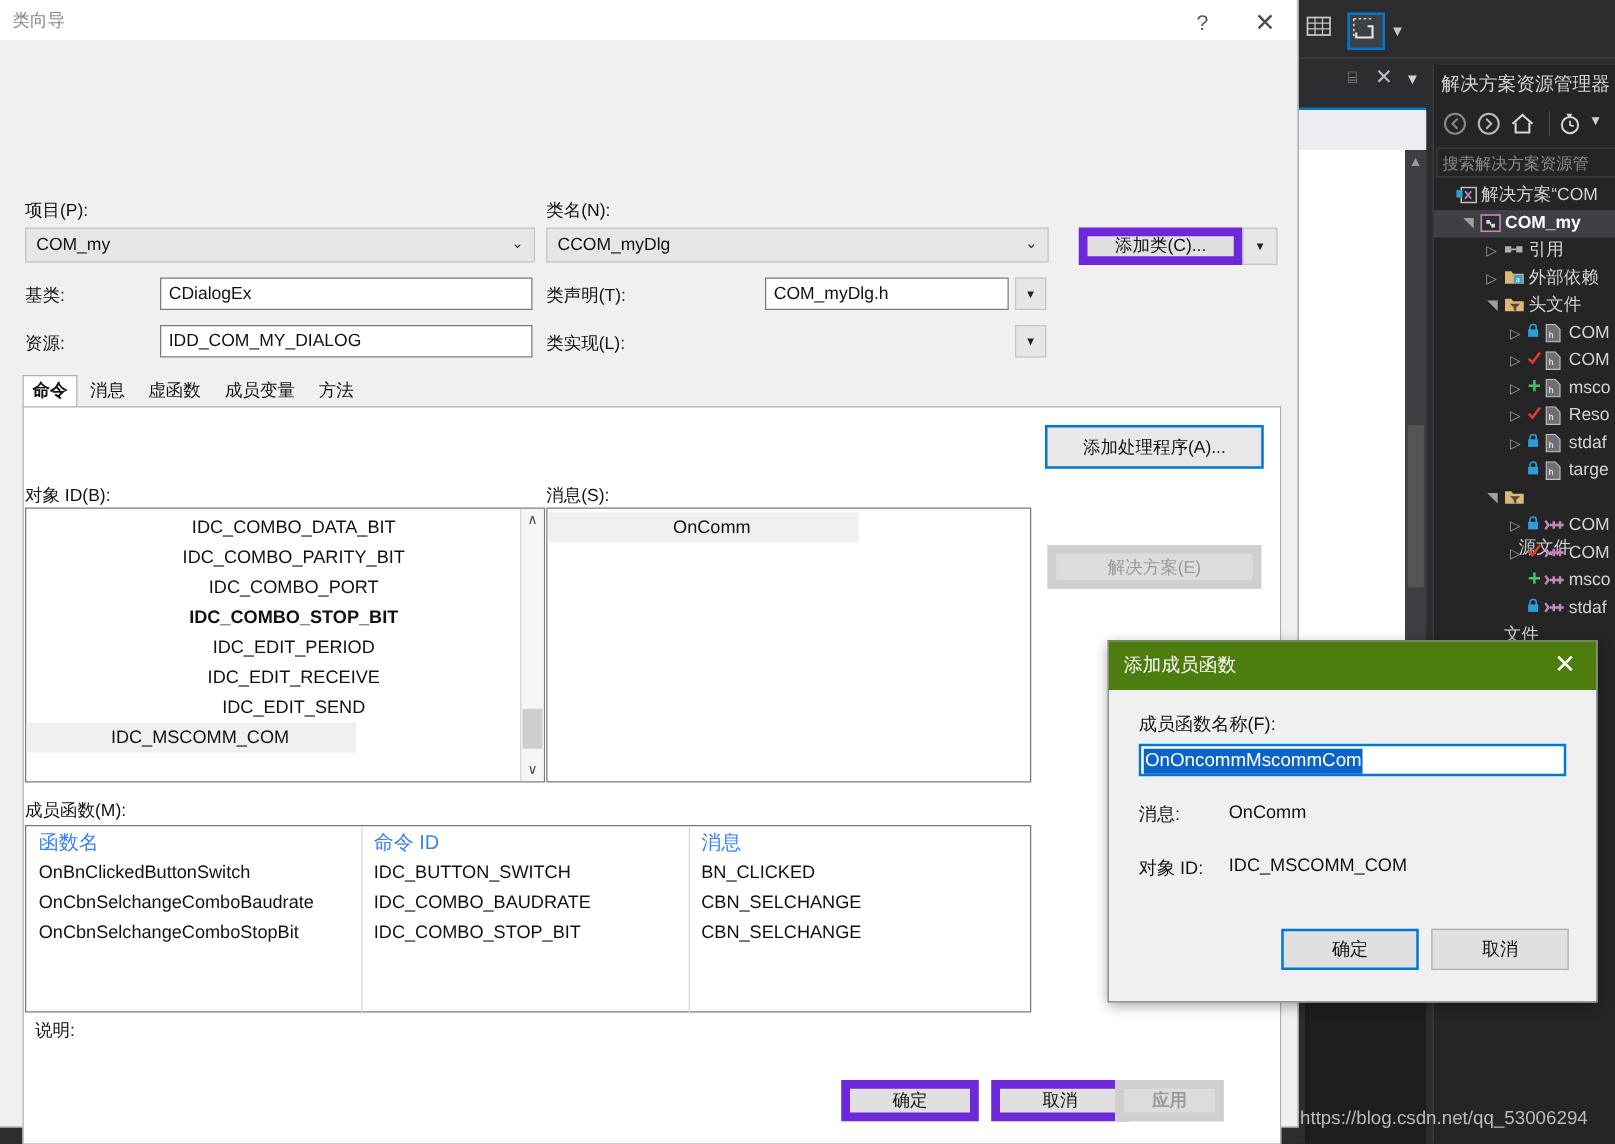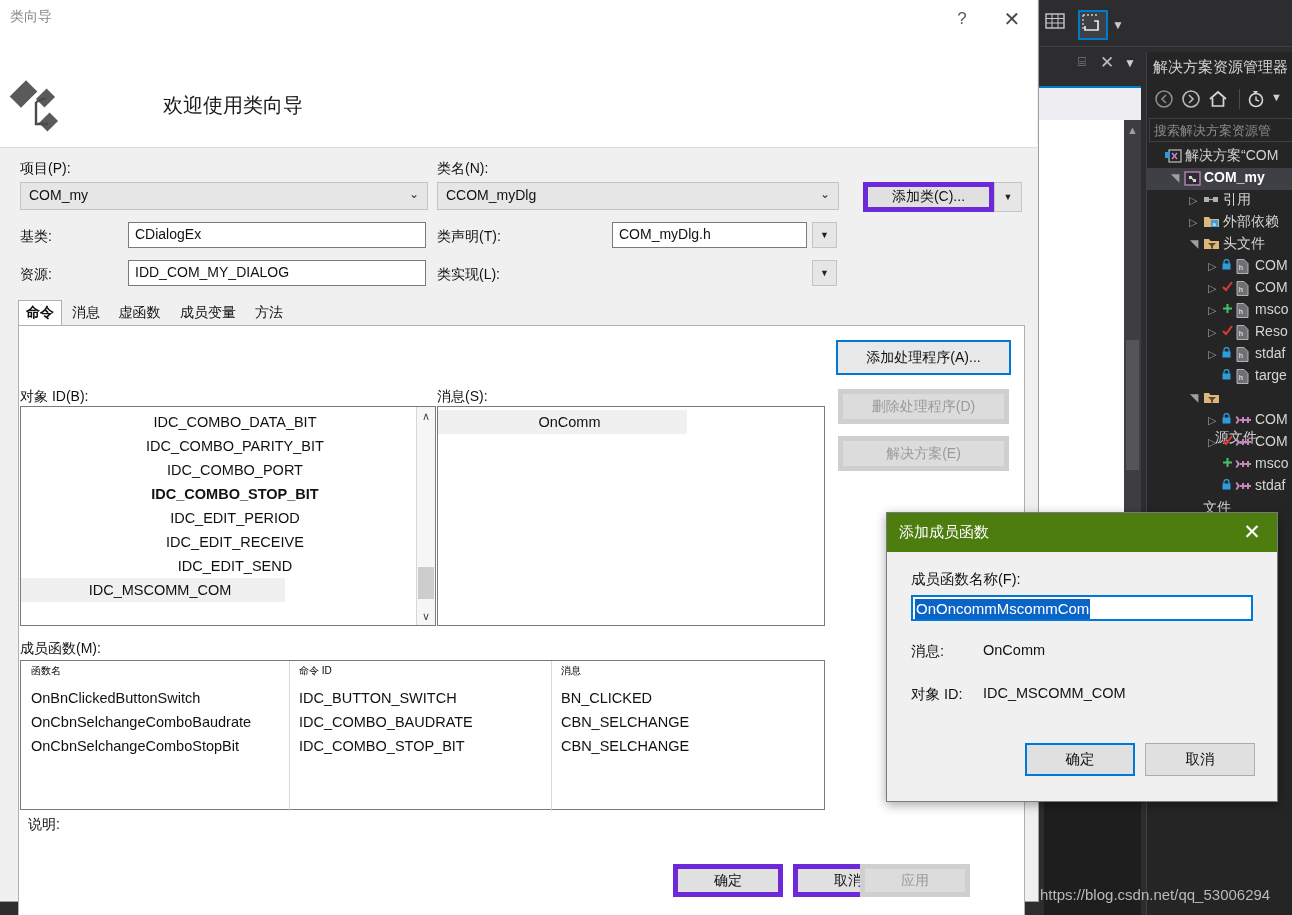--- a/index.html
+++ b/index.html
@@ -88,21 +88,21 @@
   .combo .chev { position:absolute; right:8px; top:4px; color:#333; font-size:12px;}
   .txtbox {
     position:absolute; background:#ffffff; border:1px solid #7a7a7a;
     box-sizing:border-box; font-size:14px; color:#111;
   }
   .txtbox .val { position:absolute; left:6px; top:3px; }
   .ddbtn { position:absolute; background:#e6e6e6; border:1px solid #c4c4c4; box-sizing:border-box;}
   .ddbtn .chev{ position:absolute; left:50%; top:50%; transform:translate(-50%,-50%); font-size:9px; color:#222;}
 
   .btn {
-    position:absolute; background:#e0e0e0; border:5px solid #6d28d9;
+    position:absolute; background:#e0e0e0; border:7px solid #6d28d9;
     box-sizing:border-box; font-size:14px; color:#111;
     display:flex; align-items:center; justify-content:center; white-space:nowrap;
   }
   .btn.primary { border:2px solid #0078d7; background:#e8e8e8; }
   .btn.disabled { color:#9a9a9a; background:#dcdcdc; border-color:#cfcfcf;}
 
   
   .tabstrip { position:absolute; left:18px; top:152px; width:1000px; height:26px; }
   .tab {
     position:absolute; top:0; height:26px; box-sizing:border-box;
@@ -132,21 +132,21 @@
         font-family:"Liberation Sans", sans-serif;text-align:center; }
   .li.sel { background:#f0f0f0; }
   .li.bold { font-weight:bold; }
 
   .sbar { position:absolute; right:0; top:0; width:18px; height:100%; background:#f6f6f6; border-left:1px solid #d6d6d6;}
   .sbar .ar { position:absolute; left:0; width:18px; height:18px; text-align:center; font-size:11px; color:#4a4a4a; line-height:18px;}
   .sbar .thumb { position:absolute; left:1px; width:16px; background:#cdcdcd; }
 
   .mf-table { position:absolute; left:20px; top:662px; width:805px; height:150px;
               background:#ffffff; border:1px solid #7a7a7a; box-sizing:border-box; }
-  .mf-head { position:relative; height:26px; font-size:10px; color:#000000;}
+  .mf-head { position:relative; height:26px; font-size:16px; color:#3b82f6;}
   .mf-head div, .mf-row div { position:absolute; top:3px; white-space:nowrap;}
   .mf-row { position:relative; height:24px; font-size:14.5px; color:#111;
             font-family:"Liberation Sans", sans-serif;}
   .c1 { left:10px; } .c2 { left:278px; } .c3 { left:540px; }
 
   
   .amf {
     position:absolute; left:886px; top:512px; width:392px; height:290px;
     background:#f0f0f0; border:1px solid #7a7a7a; box-sizing:border-box;
     box-shadow:0 3px 10px rgba(0,0,0,.35);
@@ -433,34 +433,20 @@
   <div class="watermark">https://blog.csdn.net/qq_53006294</div>
 
   <div class="cw">
 
     <div class="cw-titlebar">
       <div class="cw-title">类向导</div>
       <div class="cw-help">?</div>
       <div class="cw-close">✕</div>
     </div>
 
-    <div class="cw-header">
-      <div class="cw-logo">
-        <svg width="66" height="66" viewBox="0 0 66 66">
-          <g fill="#5a5a5a">
-            <rect x="4" y="14" width="23" height="16" transform="rotate(-45 15.5 22)"></rect>
-            <rect x="30" y="20" width="15" height="12" transform="rotate(-45 37.5 26)"></rect>
-            <rect x="33" y="44" width="15" height="12" transform="rotate(-45 40.5 50)"></rect>
-          </g>
-          <path d="M28 30 L28 52 L40 52" fill="none" stroke="#4a4a4a" stroke-width="2.4"></path>
-          <path d="M28 30 L38 26" fill="none" stroke="#4a4a4a" stroke-width="2.4"></path>
-        </svg>
-      </div>
-      <div class="cw-welcome">欢迎使用类向导</div>
-    </div>
 
     <div class="cw-body">
 
       <div class="lbl" style="left:20px; top:12px;">项目(P):</div>
       <div class="combo" style="left:20px; top:34px; width:408px; height:28px;">
         <span class="val">COM_my</span>
         <span class="chev">⌄</span>
       </div>
 
       <div class="lbl" style="left:437px; top:12px;">类名(N):</div>
@@ -546,21 +532,20 @@
       </div>
 
       <div class="lbl" style="left:437px; top:240px;">消息(S):</div>
       <div class="listbox" style="left:437px; top:258px; width:388px; height:220px;">
         <div id="msg-list" style="padding-top:3px;">
             <div class="li sel" style="width: 235px;">OnComm</div>
           </div>
       </div>
 
       <div class="btn primary" style="left:836px; top:192px; width:175px; height:35px;">添加处理程序(A)...</div>
-      <div class="btn disabled" style="left:838px; top:241px; width:171px; height:35px;">删除处理程序(D)</div>
       <div class="btn disabled" style="left:838px; top:288px; width:171px; height:35px;">解决方案(E)</div>
 
       <div class="lbl" style="left:20px; top:492px;">成员函数(M):</div>
       <div class="mf-table" style="top:512px;">
         <div class="mf-head" id="mf-head">
             <div class="c1">函数名</div>
             <div style="position: absolute; top: 0px; height: 150px; width: 1px; background: rgb(216, 216, 216); left: 268px;"></div>
             <div class="c2">命令 ID</div>
             <div style="position: absolute; top: 0px; height: 150px; width: 1px; background: rgb(216, 216, 216); left: 530px;"></div>
             <div class="c3">消息</div>
@@ -582,21 +567,21 @@
               <div class="c3">CBN_SELCHANGE</div>
             </div>
           </div>
       </div>
 
       <div class="lbl" style="left:28px; top:668px;">说明:</div>
     </div>
 
     <div class="btn" style="left:673px; top:864px; width:110px; height:33px;">确定</div>
     <div class="btn" style="left:793px; top:864px; width:110px; height:33px;">取消</div>
-    <div class="btn disabled" style="left:860px; top:864px; width:110px; height:33px;">应用</div>
+    <div class="btn disabled" style="left:892px; top:864px; width:87px; height:33px;font-weight:bold;">应用</div>
   </div>
 
   <div class="amf">
     <div class="amf-title">
       <div class="t">添加成员函数</div>
       <div class="x">✕</div>
     </div>
 
     <div class="amf-lbl" style="left:24px; top:57px;">成员函数名称(F):</div>
 

